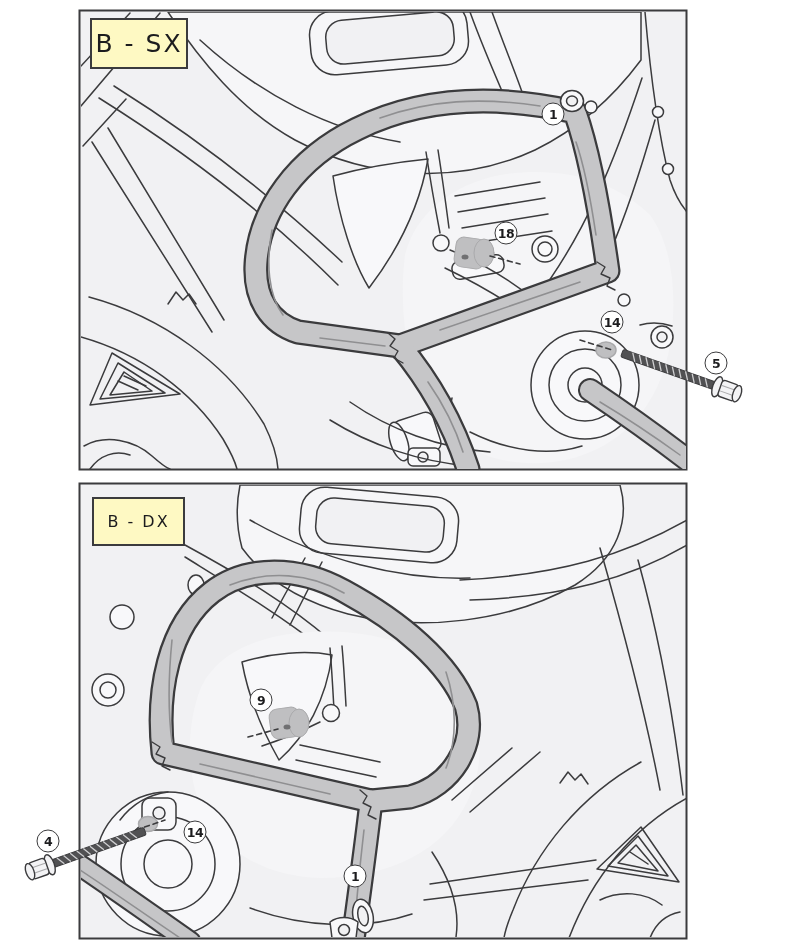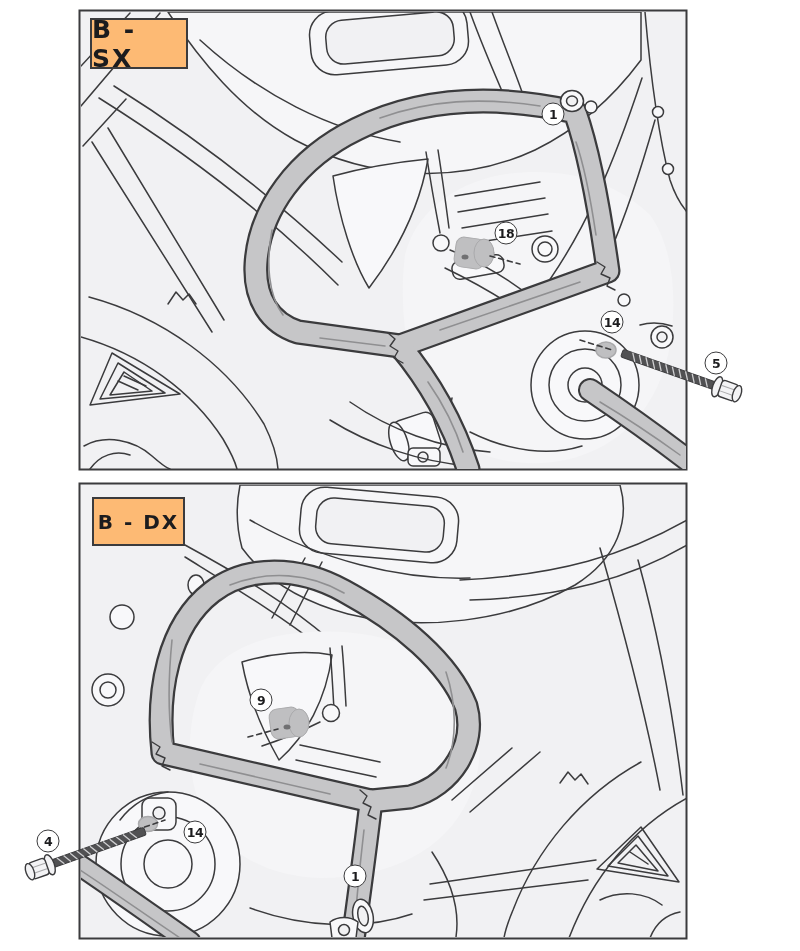--- a/index.html
+++ b/index.html
@@ -12,30 +12,30 @@
   html,body{margin:0;padding:0;}
   body{
     width:800px;height:951px;position:relative;
     background:var(--page-background);
     font-family:"DejaVu Sans","Liberation Sans",sans-serif;
     overflow:hidden;
   }
   #figure-svg{position:absolute;left:0;top:0;}
   .panel-label{
     position:absolute;
-    background:#fdba74;
+    background:#fef9c3;
     border:2.2px solid var(--line);
     color:var(--text);
-    font-weight:bold;
+    font-weight:normal;
     display:flex;align-items:center;justify-content:center;
     letter-spacing:2px;
     z-index:5;
   }
   #label-sx{left:90px;top:18px;width:94px;height:47px;font-size:25px;}
-  #label-dx{left:92px;top:497px;width:89px;height:45px;font-size:20px;}
+  #label-dx{left:92px;top:497px;width:89px;height:45px;font-size:16px;}
   .callout{
     position:absolute;
     width:23px;height:23px;
     transform:translate(-50%,-50%);
     border-radius:50%;
     background:var(--callout-background);
     border:1.7px solid var(--line);
     color:var(--text);
     font-size:12.5px;font-weight:bold;
     display:flex;align-items:center;justify-content:center;

